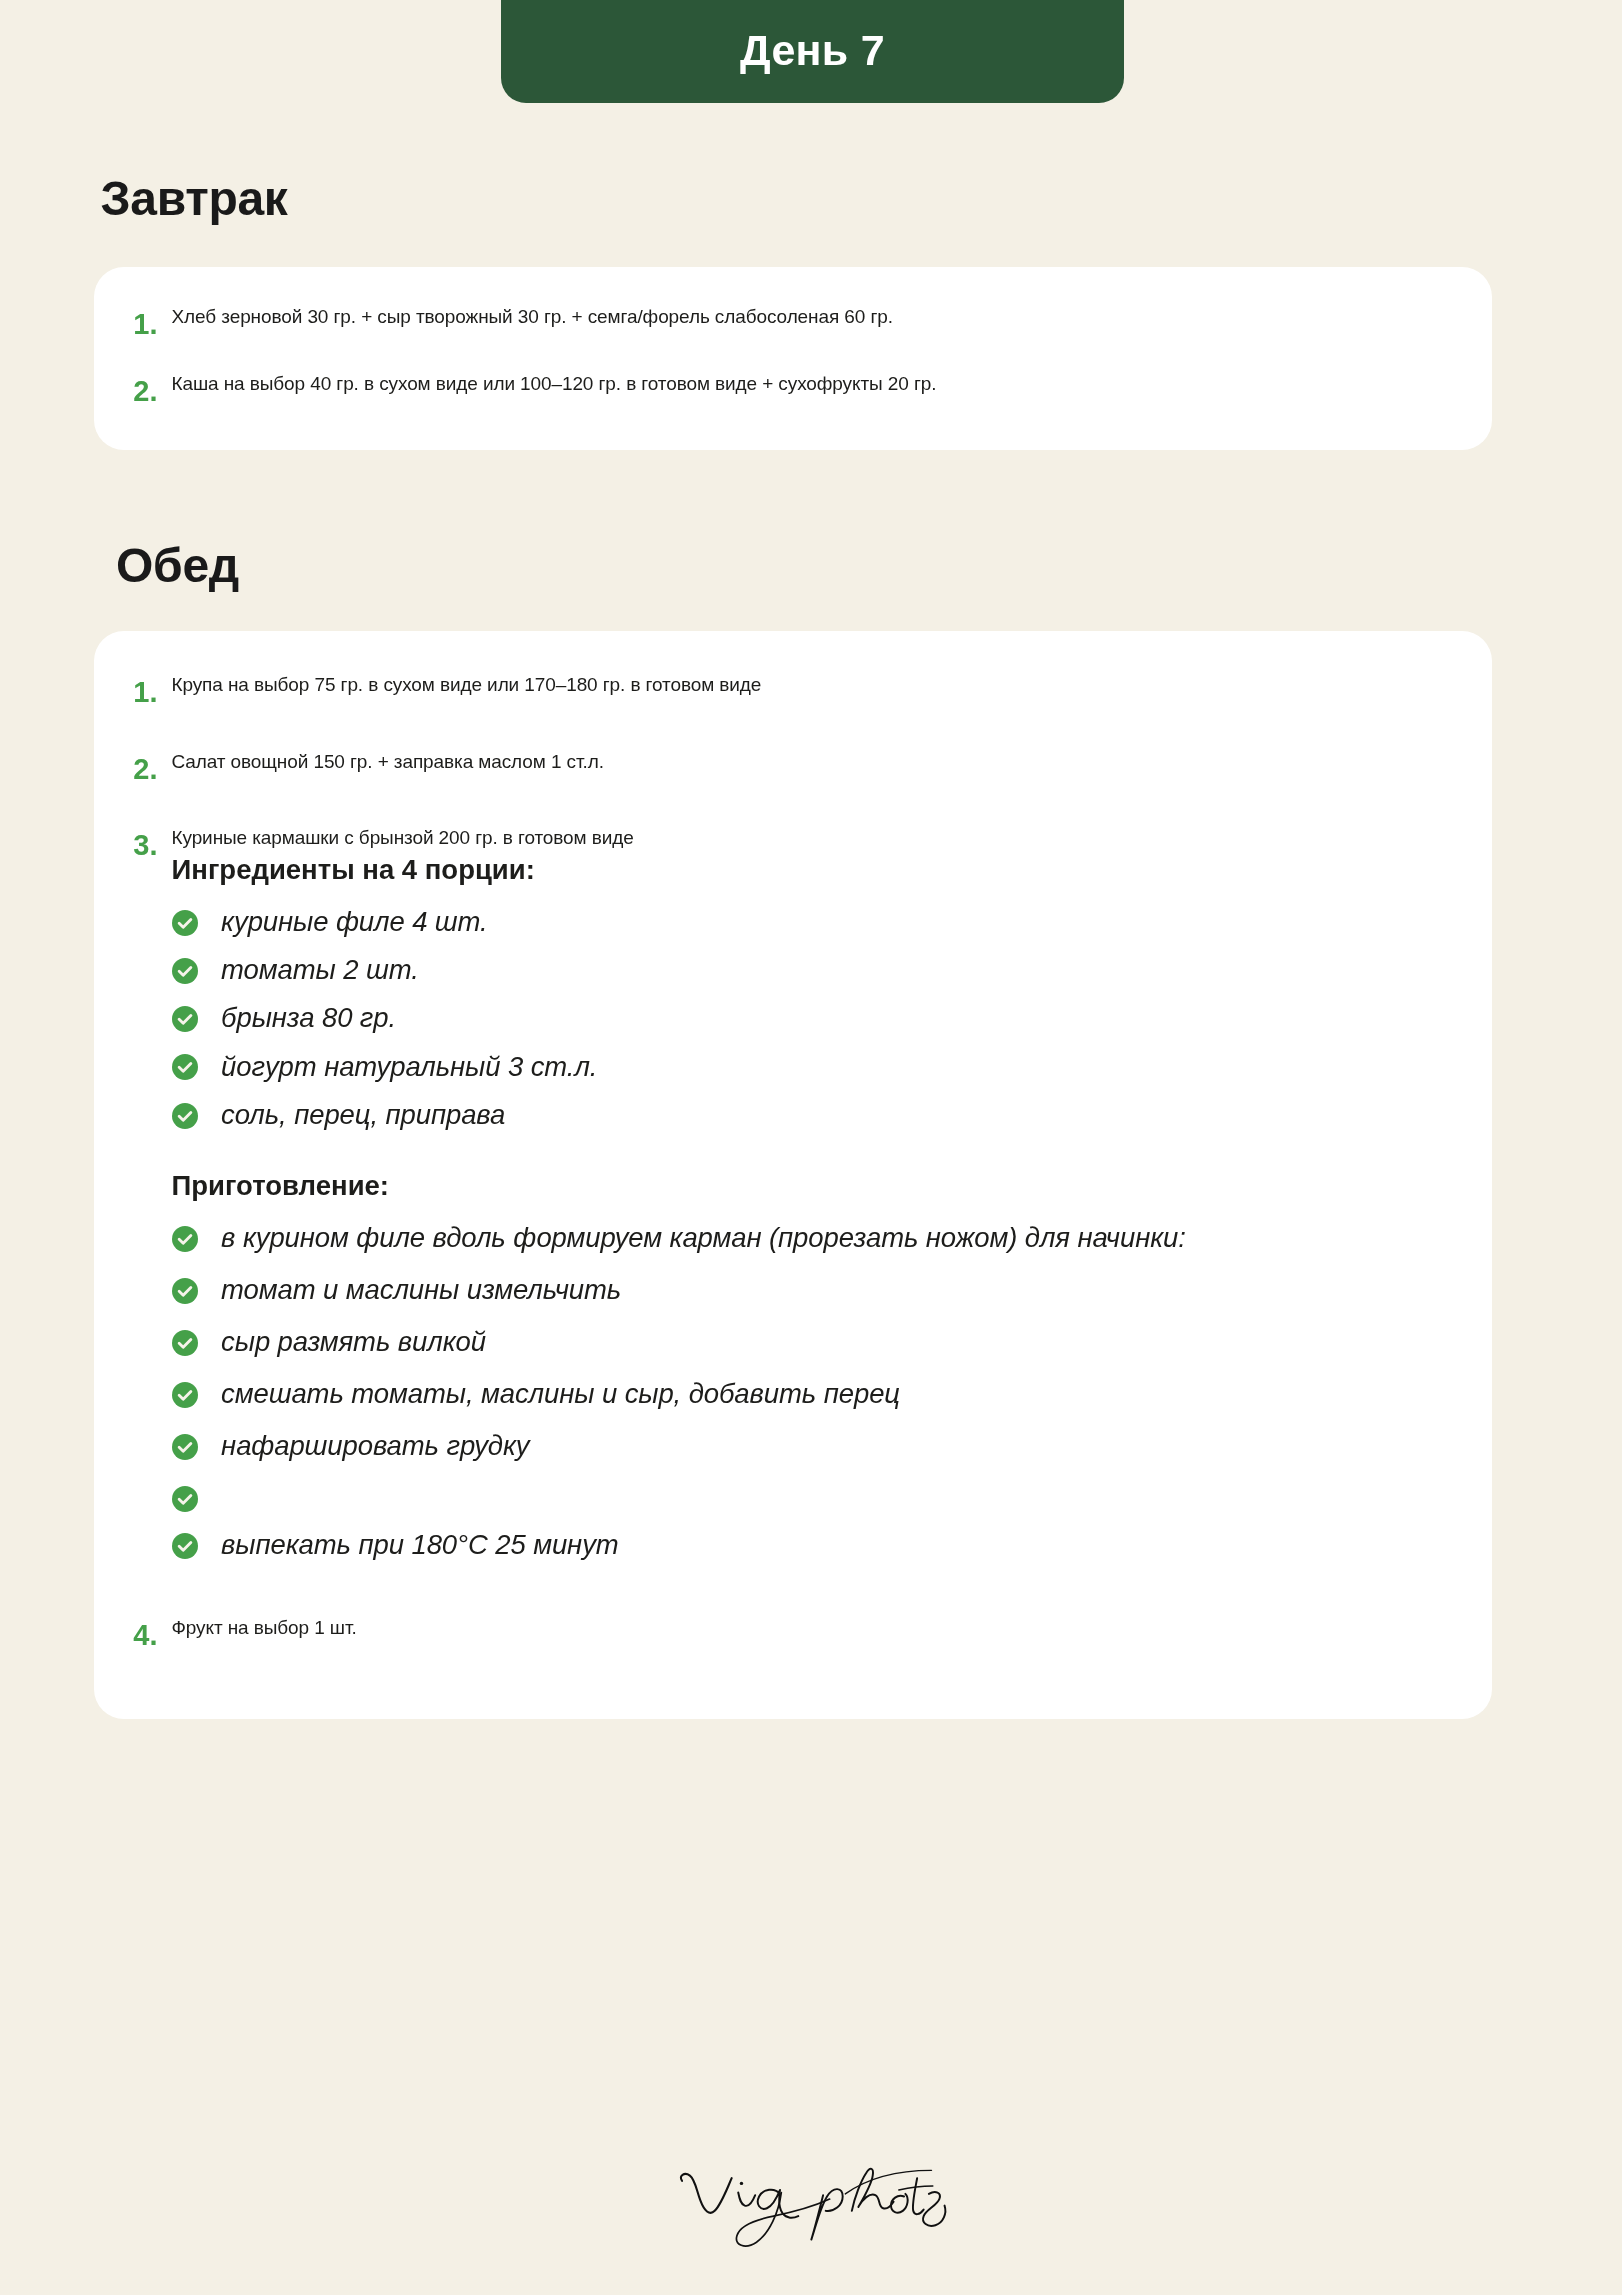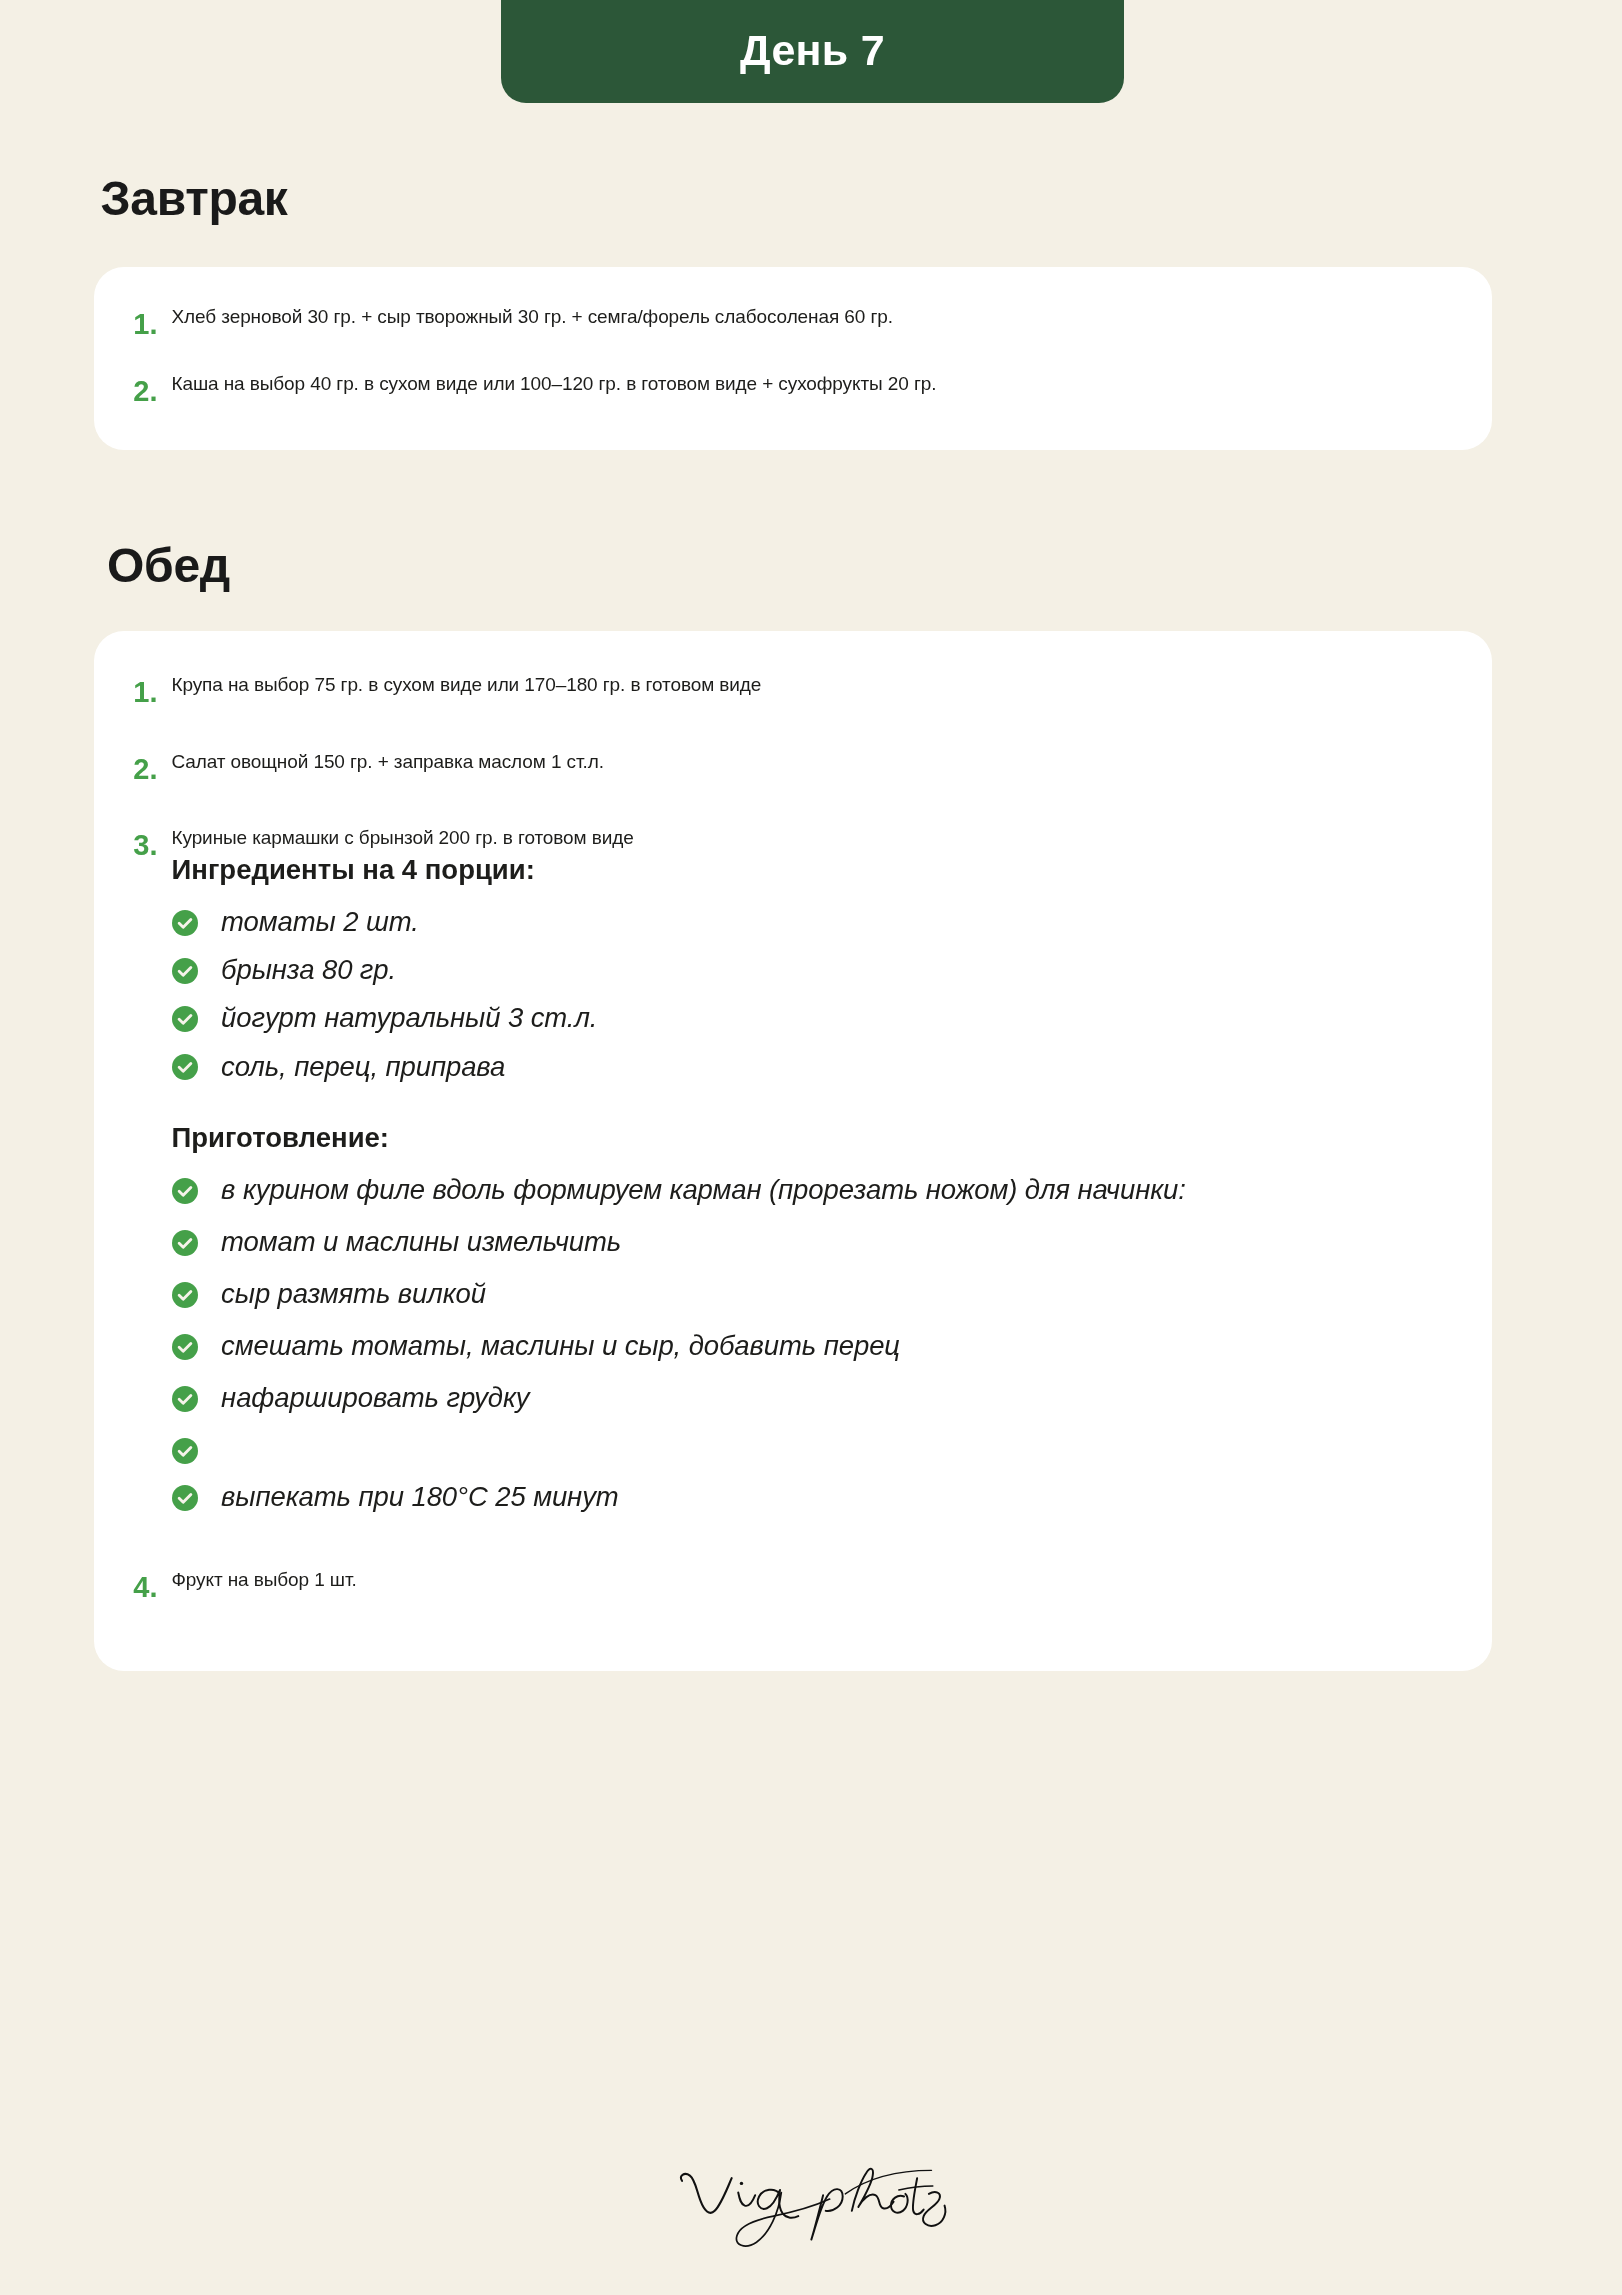--- a/index.html
+++ b/index.html
@@ -51,21 +51,21 @@
   }
 
   .meal-heading {
     font-size: 48px;
     font-weight: bold;
     color: #1A1A1A;
     letter-spacing: -0.3px;
     line-height: 1;
   }
   .meal-heading.breakfast { margin: 73px 0 0 6.5px; }
-  .meal-heading.lunch { margin: 92px 0 0 13px; }
+  .meal-heading.lunch { margin: 92px 0 0 22px; }
 
   .card {
     background: #FFFFFF;
     border-radius: 30px;
     margin-top: 44px;
     padding: 37px 46px 38px 27.5px;
     box-sizing: border-box;
     width: 1398px;
   }
   .card.lunch-card {
@@ -209,20 +209,29 @@
         <div class="sub-block ingredients">
           <div class="sub-title">Ингредиенты на 4 порции:</div>
           <ul class="check-list">
             <li class="check-item">
               <span class="check-icon">
                 <svg viewBox="0 0 40 40">
                     <circle cx="20" cy="20" r="20" fill="#45A049"></circle>
                     <path d="M11 20.5 L17.2 26.5 L29 14.5" fill="none" stroke="#F6F3EA" stroke-width="4.4" stroke-linecap="round" stroke-linejoin="round"></path>
                   </svg>
               </span>
+              <span class="check-text">куриные филе 4 шт.</span>
+            </li>
+            <li class="check-item">
+              <span class="check-icon">
+                <svg viewBox="0 0 40 40">
+                    <circle cx="20" cy="20" r="20" fill="#45A049"></circle>
+                    <path d="M11 20.5 L17.2 26.5 L29 14.5" fill="none" stroke="#F6F3EA" stroke-width="4.4" stroke-linecap="round" stroke-linejoin="round"></path>
+                  </svg>
+              </span>
               <span class="check-text">томаты 2 шт.</span>
             </li>
             <li class="check-item">
               <span class="check-icon">
                 <svg viewBox="0 0 40 40">
                     <circle cx="20" cy="20" r="20" fill="#45A049"></circle>
                     <path d="M11 20.5 L17.2 26.5 L29 14.5" fill="none" stroke="#F6F3EA" stroke-width="4.4" stroke-linecap="round" stroke-linejoin="round"></path>
                   </svg>
               </span>
               <span class="check-text">брынза 80 гр.</span>

